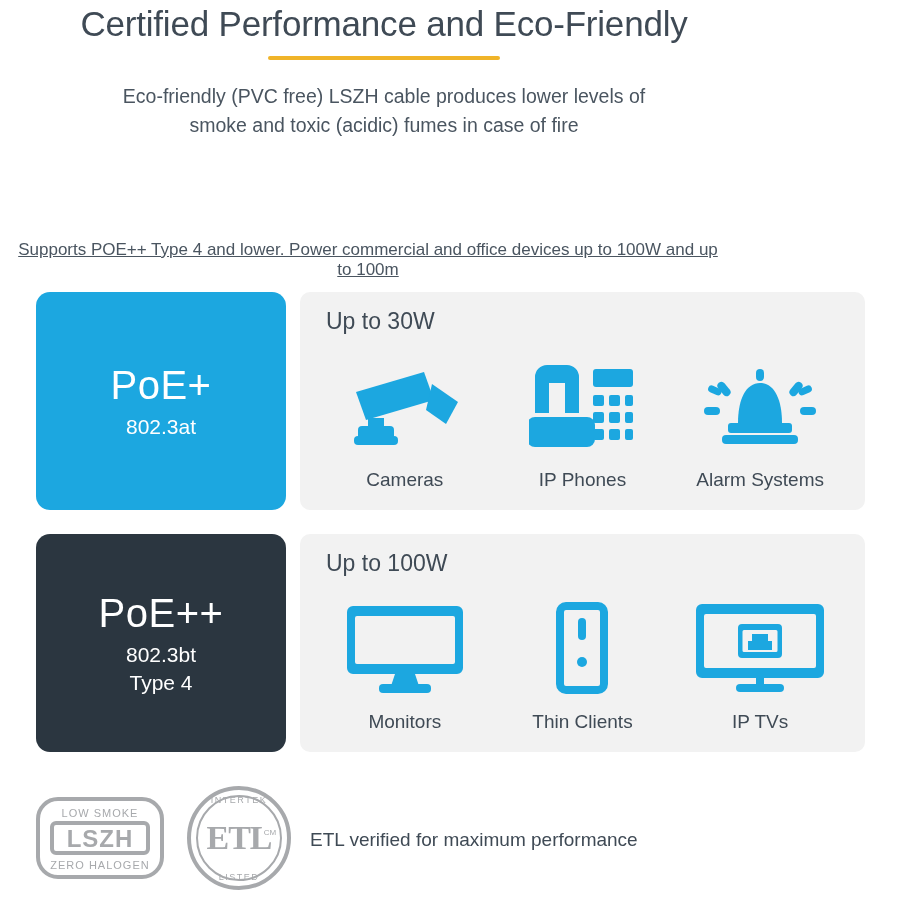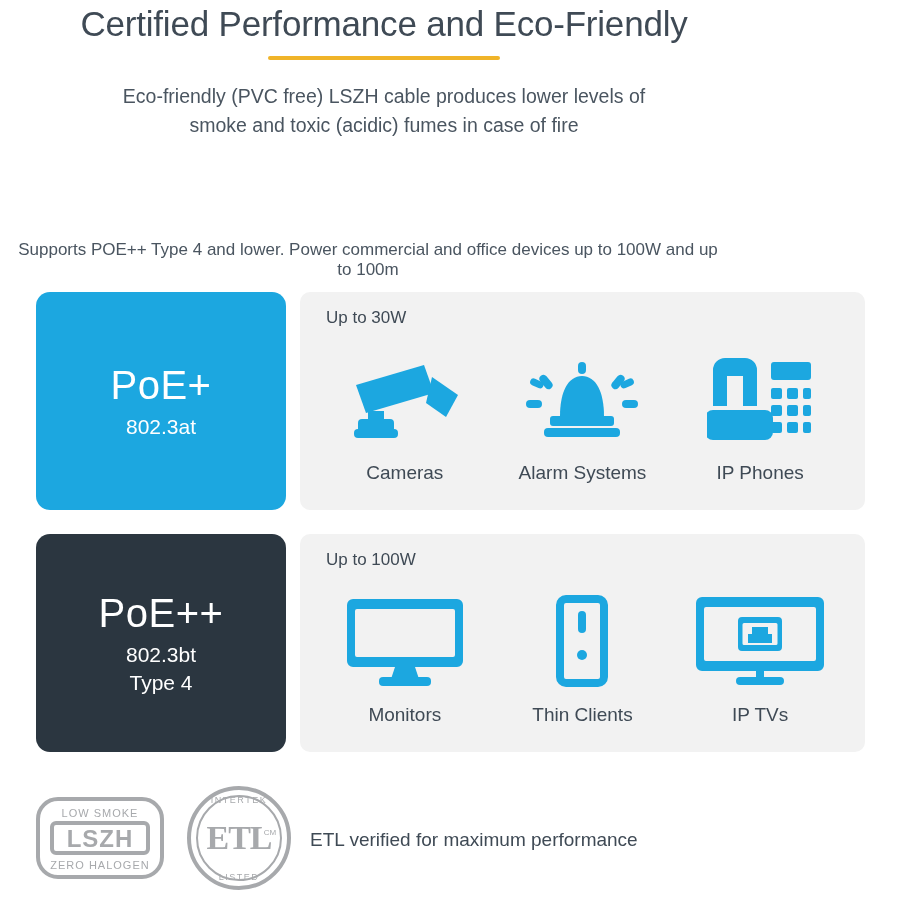--- a/index.html
+++ b/index.html
@@ -35,20 +35,21 @@
     font-weight: 400;
   }
 
   
   .supports {
     position: absolute;
     top: 240px; left: 12px; right: 0;
     text-align: center;
     font-size: 17px;
     color: #4a5560;
+    text-decoration: underline;
   }
 
   
   .row { position: absolute; display: flex; }
   .row1 { top: 292px; left: 36px; }
   .row2 { top: 534px; left: 36px; }
 
   .badge {
     width: 250px; height: 218px;
     border-radius: 14px;
@@ -74,21 +75,21 @@
 
   .panel {
     width: 565px; height: 218px;
     background: #f2f2f2;
     border-radius: 10px;
     margin-left: 14px;
     position: relative;
     padding: 16px 0 0 0;
   }
   .panel-heading {
-    font-size: 17px;
+    font-size: 23px;
     color: #3f4a55;
     margin-left: 26px;
   }
   .items {
     display: flex;
     justify-content: space-around;
     align-items: flex-end;
     margin-top: 6px;
     padding: 0 16px;
     height: 150px;
@@ -152,40 +153,20 @@
               <g class="blue-fill">
                 <path d="M10 28 L78 8 L88 36 L20 56 Z"></path>
                 <path d="M86 20 L112 38 L100 60 L80 46 Z"></path>
                 <rect x="22" y="54" width="16" height="10"></rect>
                 <path d="M16 62 h28 a4 4 0 0 1 4 4 v6 h-36 v-6 a4 4 0 0 1 4 -4 z"></path>
                 <rect x="8" y="72" width="44" height="9" rx="4"></rect>
               </g>
             </svg>
           </div>
           <div class="caption">Cameras</div>
-        </div>
-
-        <div class="item">
-          <div class="glyph">
-            <svg width="120" height="82" viewBox="0 0 120 82">
-              <g class="blue-fill">
-                <path d="M38 58 C38 34 46 18 60 18 C74 18 82 34 82 58 Z"></path>
-                <rect x="28" y="58" width="64" height="10" rx="3"></rect>
-                <rect x="22" y="70" width="76" height="9" rx="4"></rect>
-                <rect x="56" y="4" width="8" height="12" rx="4"></rect>
-                <rect x="20" y="16" width="8" height="16" rx="4" transform="rotate(-40 24 24)"></rect>
-                <rect x="92" y="16" width="8" height="16" rx="4" transform="rotate(40 96 24)"></rect>
-                <rect x="4" y="42" width="16" height="8" rx="4"></rect>
-                <rect x="100" y="42" width="16" height="8" rx="4"></rect>
-                <rect x="8" y="22" width="14" height="7" rx="3.5" transform="rotate(25 15 25)"></rect>
-                <rect x="98" y="22" width="14" height="7" rx="3.5" transform="rotate(-25 105 25)"></rect>
-              </g>
-            </svg>
-          </div>
-          <div class="caption">Alarm Systems</div>
         </div>
 
         <div class="item">
           <div class="glyph">
             <svg width="106" height="86" viewBox="0 0 106 86">
               <g class="blue-fill">
                 <path d="M6 14 a12 12 0 0 1 12 -12 h20 a12 12 0 0 1 12 12 v36 h-14 v-30 h-16 v30 h-14 z"></path>
                 <path d="M2 54 h52 a8 8 0 0 1 8 8 v14 a8 8 0 0 1 -8 8 h-52 a8 8 0 0 1 -8 -8 v-14 a8 8 0 0 1 8 -8 z" transform="translate(4,0)"></path>
                 <rect x="64" y="6" width="40" height="18" rx="3"></rect>
                 <rect x="64" y="32" width="11" height="11" rx="2"></rect>
@@ -196,20 +177,40 @@
                 <rect x="96" y="49" width="8" height="11" rx="2"></rect>
                 <rect x="64" y="66" width="11" height="11" rx="2"></rect>
                 <rect x="80" y="66" width="11" height="11" rx="2"></rect>
                 <rect x="96" y="66" width="8" height="11" rx="2"></rect>
               </g>
             </svg>
           </div>
           <div class="caption">IP Phones</div>
         </div>
 
+        <div class="item">
+          <div class="glyph">
+            <svg width="120" height="82" viewBox="0 0 120 82">
+              <g class="blue-fill">
+                <path d="M38 58 C38 34 46 18 60 18 C74 18 82 34 82 58 Z"></path>
+                <rect x="28" y="58" width="64" height="10" rx="3"></rect>
+                <rect x="22" y="70" width="76" height="9" rx="4"></rect>
+                <rect x="56" y="4" width="8" height="12" rx="4"></rect>
+                <rect x="20" y="16" width="8" height="16" rx="4" transform="rotate(-40 24 24)"></rect>
+                <rect x="92" y="16" width="8" height="16" rx="4" transform="rotate(40 96 24)"></rect>
+                <rect x="4" y="42" width="16" height="8" rx="4"></rect>
+                <rect x="100" y="42" width="16" height="8" rx="4"></rect>
+                <rect x="8" y="22" width="14" height="7" rx="3.5" transform="rotate(25 15 25)"></rect>
+                <rect x="98" y="22" width="14" height="7" rx="3.5" transform="rotate(-25 105 25)"></rect>
+              </g>
+            </svg>
+          </div>
+          <div class="caption">Alarm Systems</div>
+        </div>
+
       </div>
     </div>
   </div>
 
   <div class="row row2">
     <div class="badge dark">
       <div class="badge-title">PoE++</div>
       <div class="badge-sub">802.3bt</div>
       <div class="badge-sub" style="margin-top:0">Type 4</div>
     </div>

